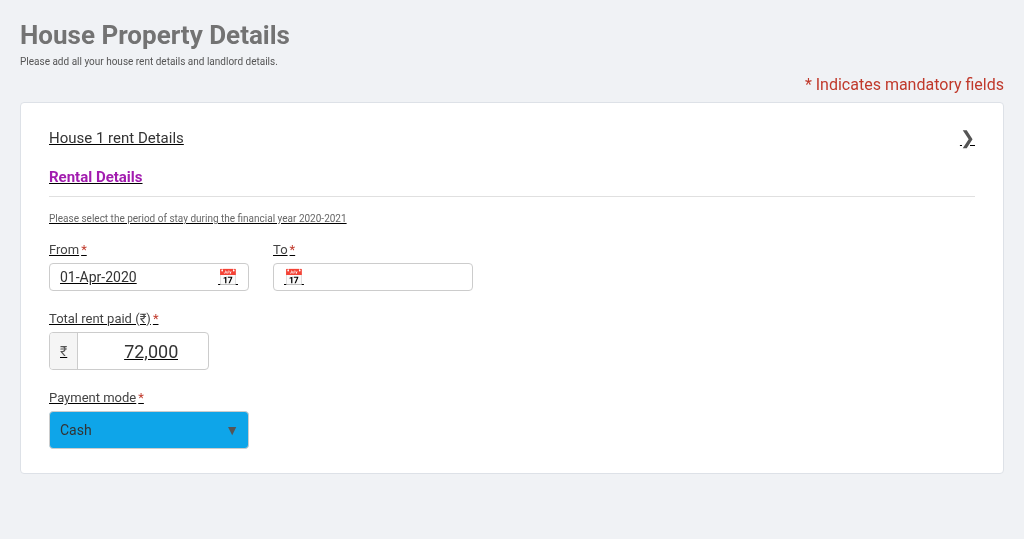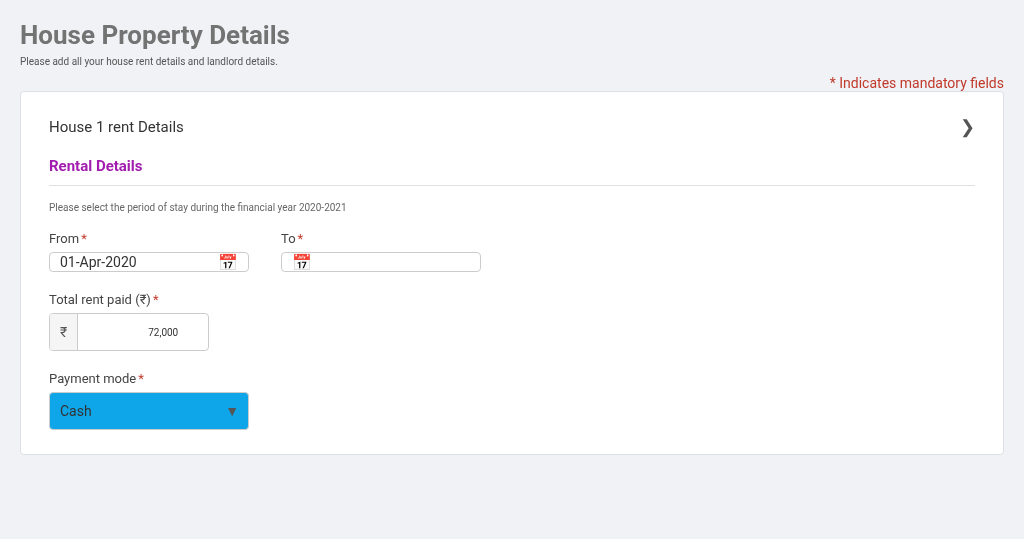--- a/index.html
+++ b/index.html
@@ -27,29 +27,31 @@
       margin-bottom: 6px;
     }
 
     .page-subtitle {
       font-size: 10px;
       color: #555;
     }
 
     .mandatory-note {
       text-align: right;
-      font-size: 14px;
+      font-size: 16px;
       color: #c0392b;
+      margin-bottom: 8px;
     }
 
     .card {
       background: #fff;
       border: 1px solid #dde1e7;
       border-radius: 4px;
       padding: 24px 28px;
+      text-decoration: underline;
     }
 
     .card-header {
       display: flex;
       justify-content: space-between;
       align-items: center;
       margin-bottom: 20px;
     }
 
     .card-title {
@@ -75,21 +77,21 @@
     }
 
     .period-note {
       font-size: 10px;
       color: #666;
       margin-bottom: 18px;
     }
 
     .form-row {
       display: flex;
-      gap: 32px;
+      gap: 24px;
       margin-bottom: 20px;
     }
 
     .form-group {
       display: flex;
       flex-direction: column;
     }
 
     .form-label {
       font-size: 13px;
@@ -101,21 +103,21 @@
       color: #c0392b;
       margin-left: 2px;
     }
 
     .date-input-wrapper {
       display: flex;
       align-items: center;
       border: 1px solid #ccc;
       border-radius: 4px;
       padding: 0 10px;
-      height: 20px;
+      height: 28px;
       background: #fff;
       width: 200px;
       justify-content: space-between;
     }
 
     .date-input-wrapper input {
       border: none;
       outline: none;
       font-size: 14px;
       color: #333;
@@ -146,21 +148,21 @@
       height: 100%;
       display: flex;
       align-items: center;
       font-size: 14px;
       color: #555;
     }
 
     .rent-input-wrapper input {
       border: none;
       outline: none;
-      font-size: 10px;
+      font-size: 18px;
       color: #333;
       padding: 0 10px;
       width: 110px;
       text-align: right;
     }
 
     .select-wrapper {
       position: relative;
       width: 200px;
     }

